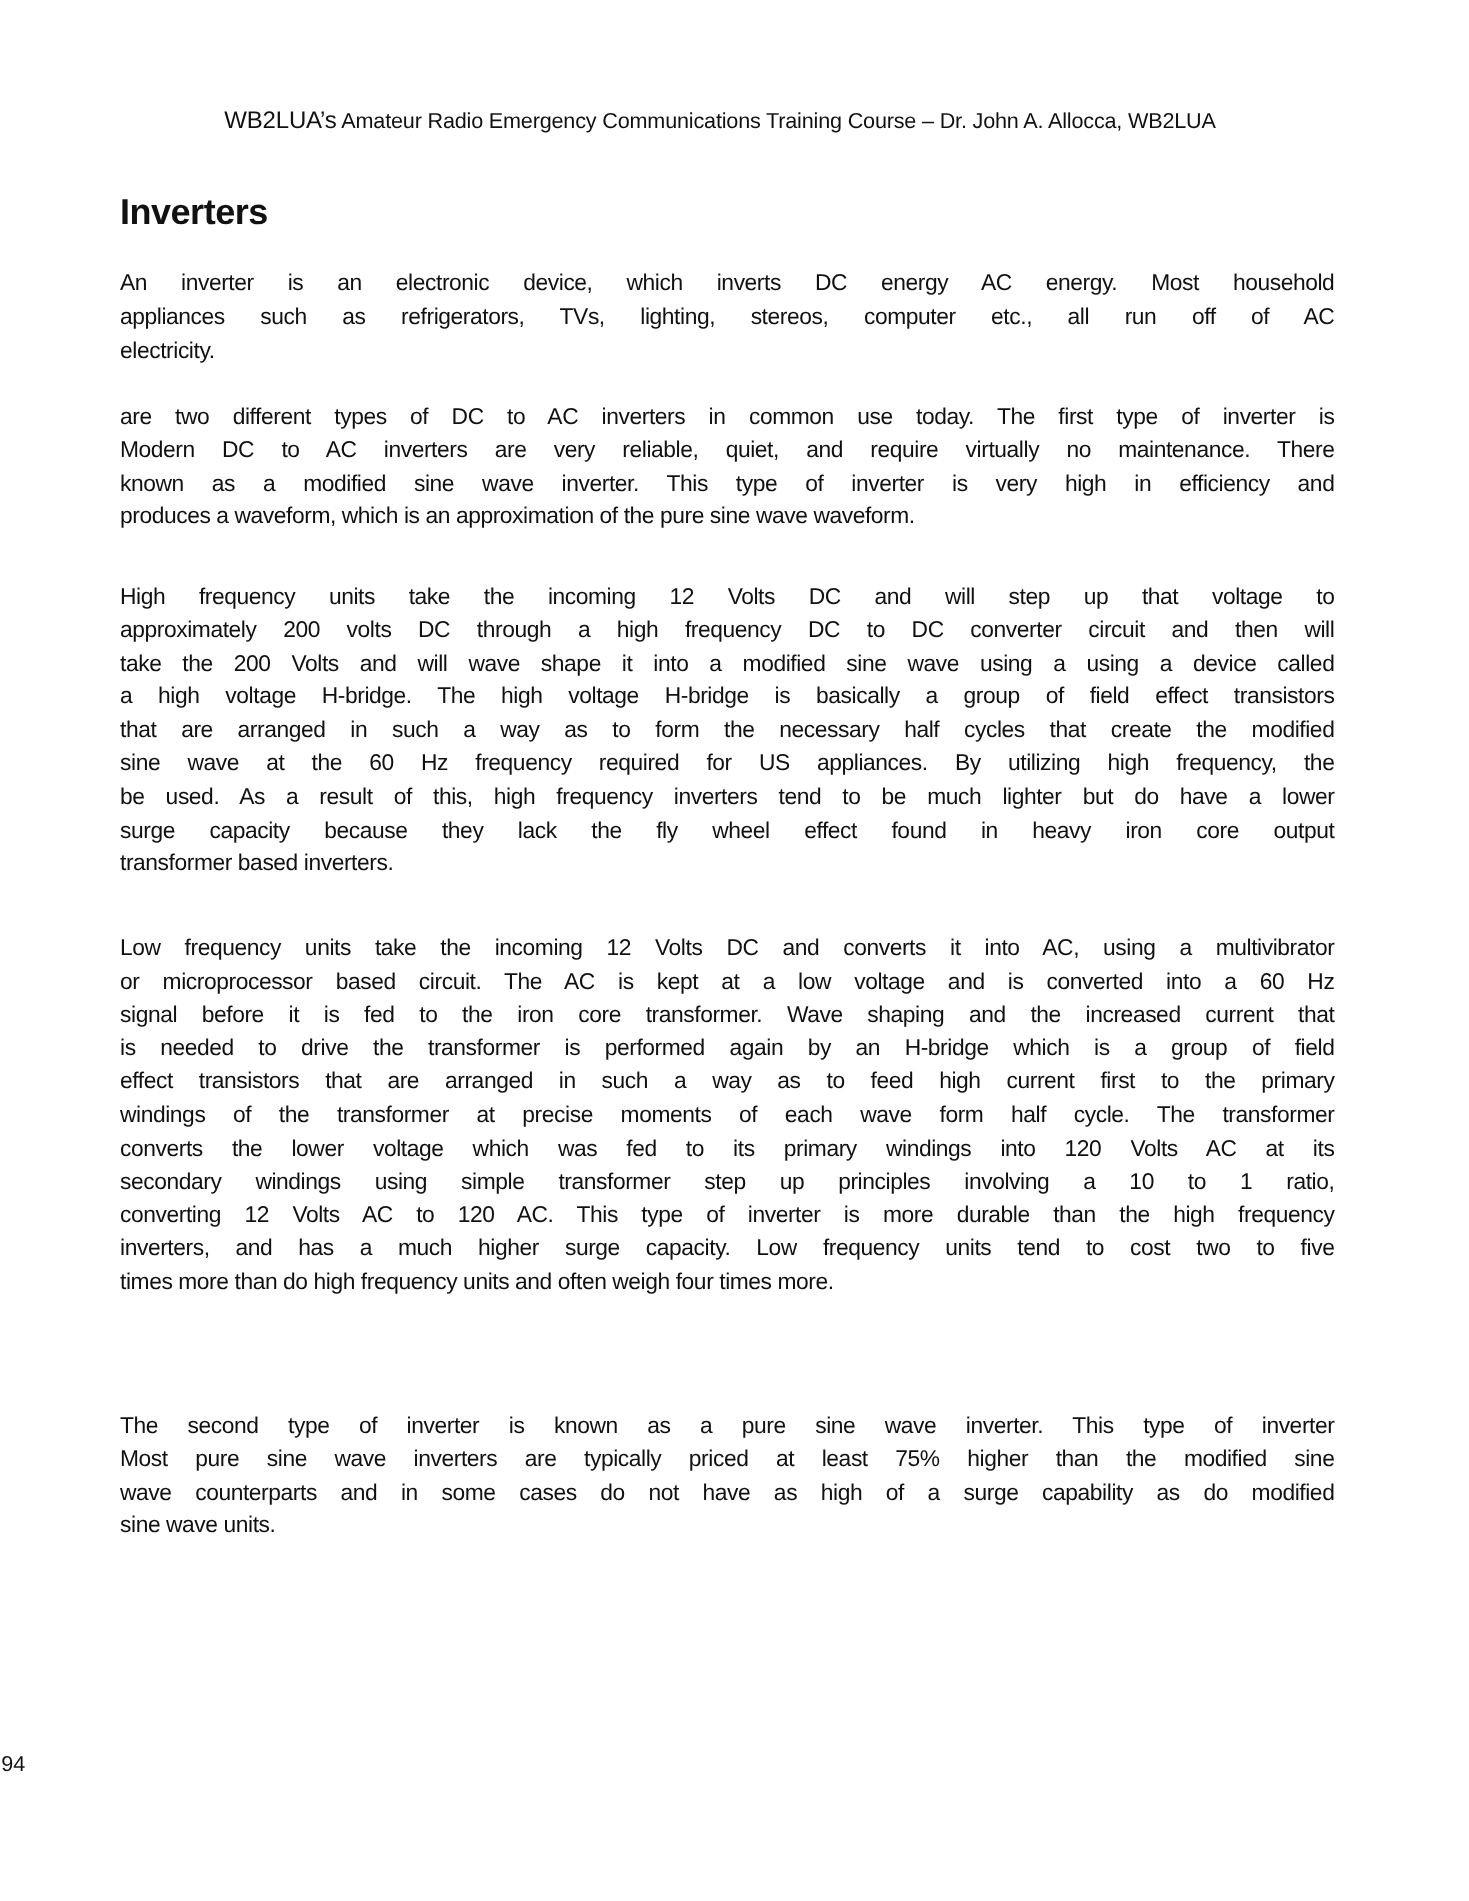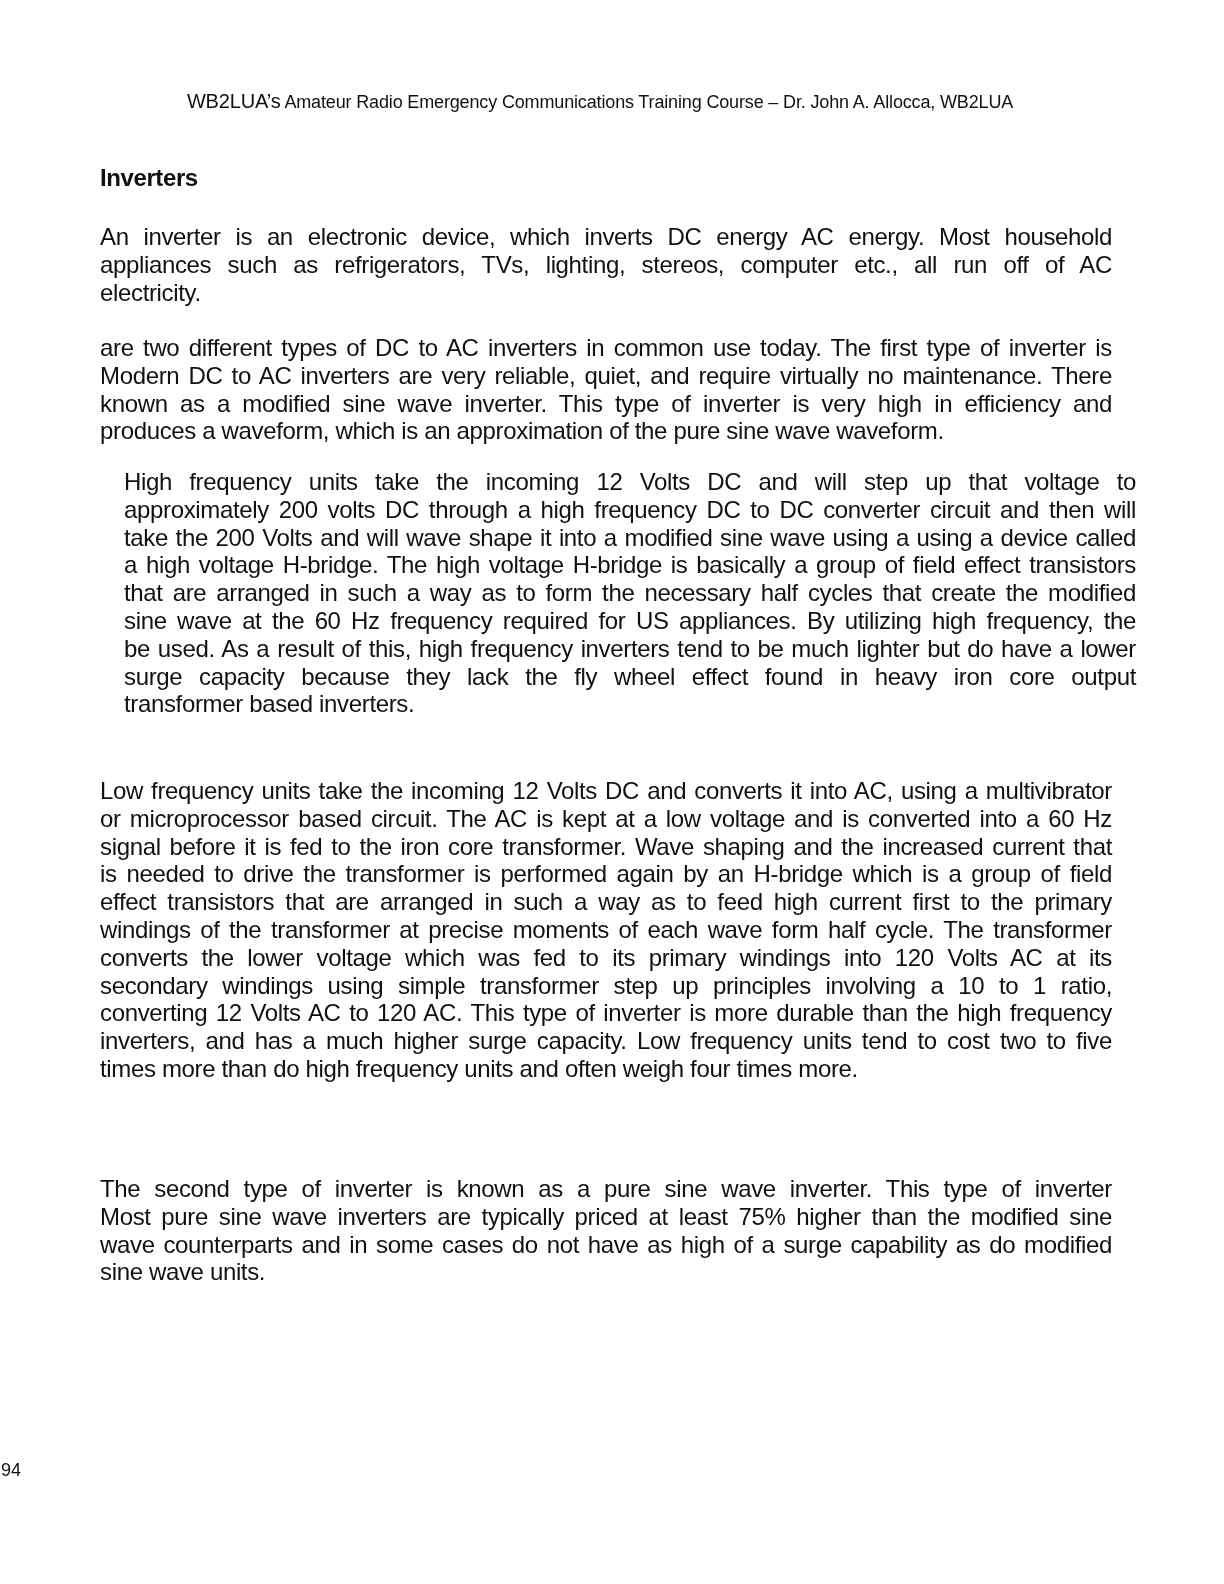--- a/index.html
+++ b/index.html
@@ -27,34 +27,34 @@
       white-space: nowrap;
     }
     .running-header .big {
       font-size: 20px;
     }
     .page-title {
       position: absolute;
       left: 100px;
       top: 161px;
       margin: 0;
-      font-size: 24px;
+      font-size: 30px;
       font-weight: bold;
       line-height: 34px;
       letter-spacing: -0.4px;
     }
     .body-text {
       position: absolute;
       left: 100px;
       width: 1012px;
       margin: 0;
     }
     .para {
       margin: 0;
-      font-size: 24px;
+      font-size: 19px;
       line-height: 27.8px;
       letter-spacing: -0.35px;
     }
     .line {
       display: block;
       white-space: nowrap;
       text-align: justify;
       text-align-last: justify;
       width: 1012px;
       height: 27.8px;
@@ -89,21 +89,21 @@
 
 <div class="body-text" style="top:334px;">
   <p class="para">
     <span class="line">are two different types of DC to AC inverters in common use today. The first type of inverter is</span>
     <span class="line">Modern DC to AC inverters are very reliable, quiet, and require virtually no maintenance. There</span>
     <span class="line">known as a modified sine wave inverter. This type of inverter is very high in efficiency and</span>
     <span class="line last">produces a waveform, which is an approximation of the pure sine wave waveform.</span>
   </p>
 </div>
 
-<div class="body-text" style="top:468px;margin-left:24px;">
+<div class="body-text" style="top:484px;">
   <p class="para">
     <span class="line">High frequency units take the incoming 12 Volts DC and will step up that voltage to</span>
     <span class="line">approximately 200 volts DC through a high frequency DC to DC converter circuit and then will</span>
     <span class="line">take the 200 Volts and will wave shape it into a modified sine wave using a using a device called</span>
     <span class="line">a high voltage H-bridge. The high voltage H-bridge is basically a group of field effect transistors</span>
     <span class="line">that are arranged in such a way as to form the necessary half cycles that create the modified</span>
     <span class="line">sine wave at the 60 Hz frequency required for US appliances. By utilizing high frequency, the</span>
     <span class="line">be used. As a result of this, high frequency inverters tend to be much lighter but do have a lower</span>
     <span class="line">surge capacity because they lack the fly wheel effect found in heavy iron core output</span>
     <span class="line last">transformer based inverters.</span>

